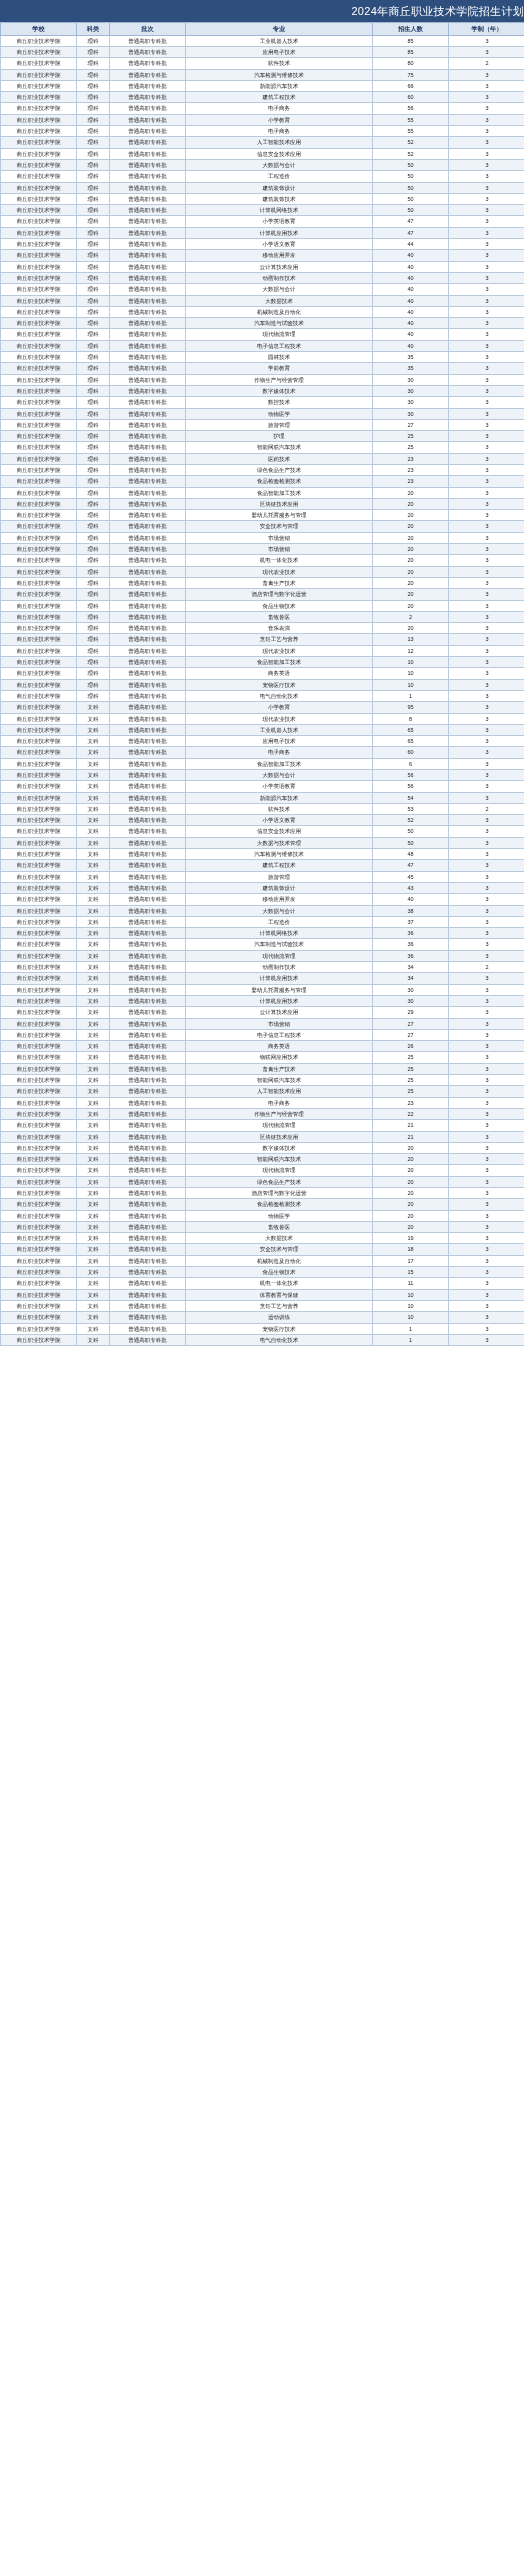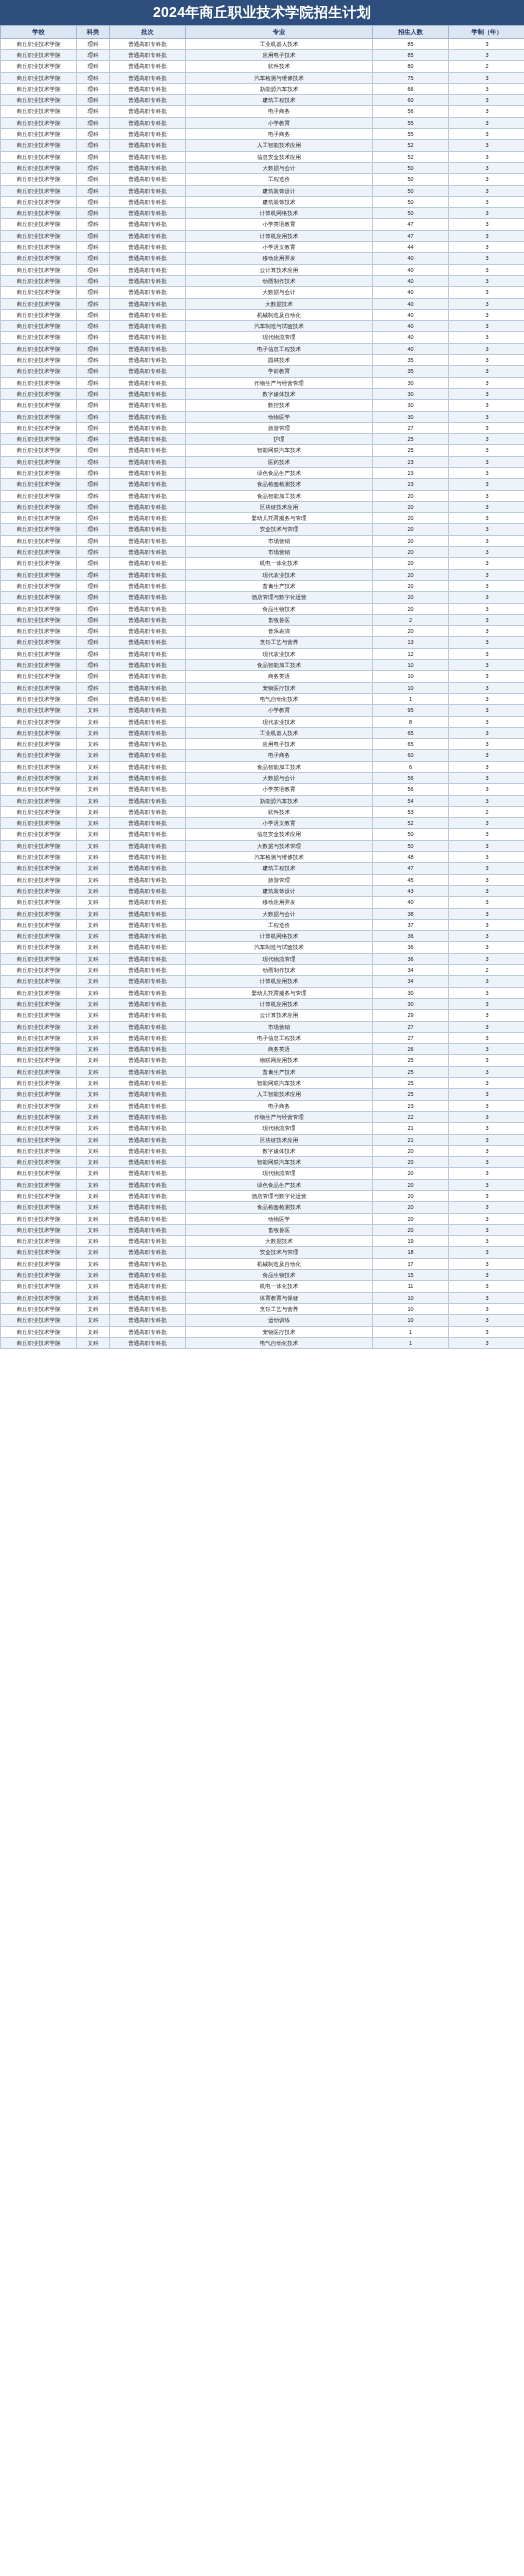--- a/index.html
+++ b/index.html
@@ -1,20 +1,20 @@
 <!DOCTYPE html>
 <html style="font-size:11px"><head>
 <meta charset="utf-8">
 <style>
   html,body{margin:0;padding:0;background:#ffffff;}
   body{font-family:"Liberation Sans","DejaVu Sans",sans-serif;}
   .page{width:524px;}
   .title{
-    background:#2e4e7e;color:#ffffff;text-align:center;
-    font-size:14px;font-weight:bold;padding:3.5px 0 3.5px 0;letter-spacing:0.3px;
+    background:#2e4e7e;color:#ffffff;text-align:right;
+    font-size:11px;font-weight:normal;padding:3.5px 0 3.5px 0;letter-spacing:0.3px;
   }
   table{border-collapse:collapse;width:524px;table-layout:fixed;}
   col.c0{width:76px;}
   col.c1{width:33px;}
   col.c2{width:76px;}
   col.c3{width:187px;}
   col.c4{width:76px;}
   col.c5{width:77px;}
   thead th{
     background:#dce6f2;color:#1f3864;font-size:6.2px;font-weight:bold;

